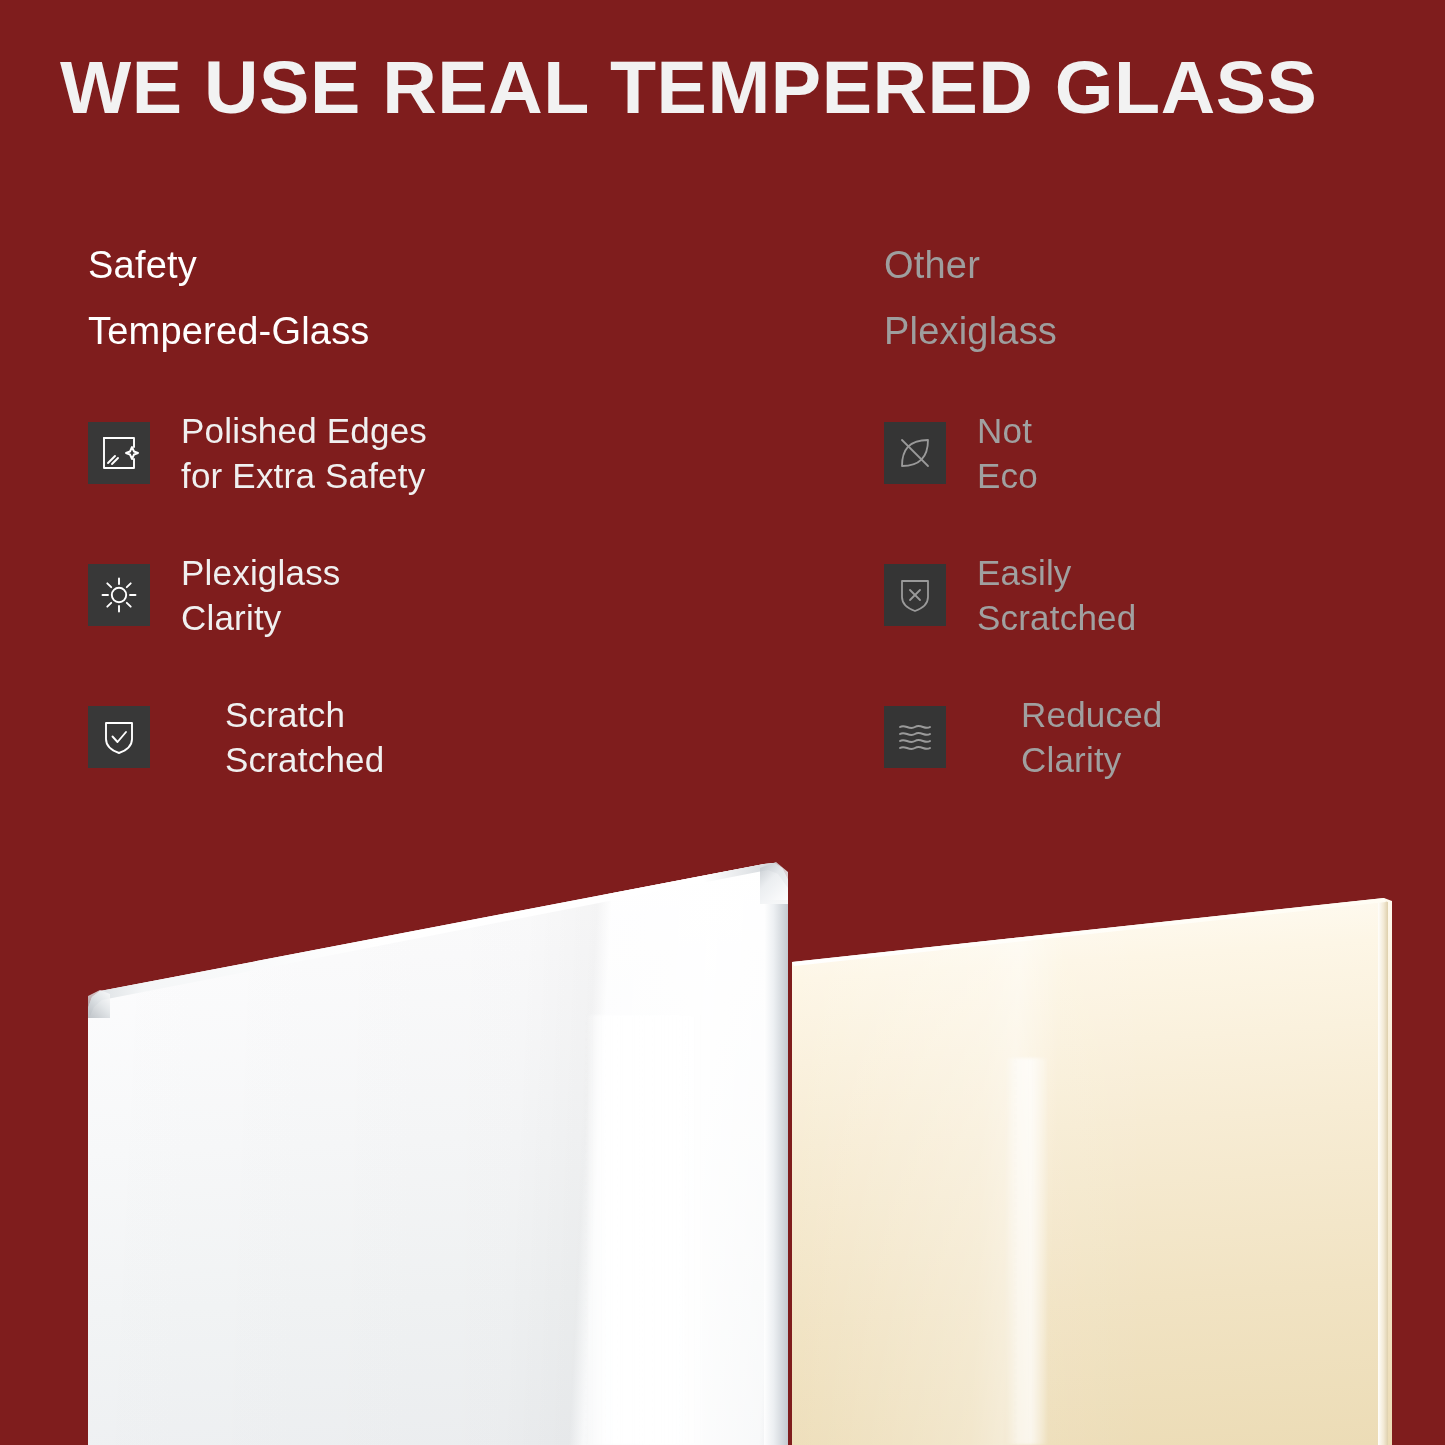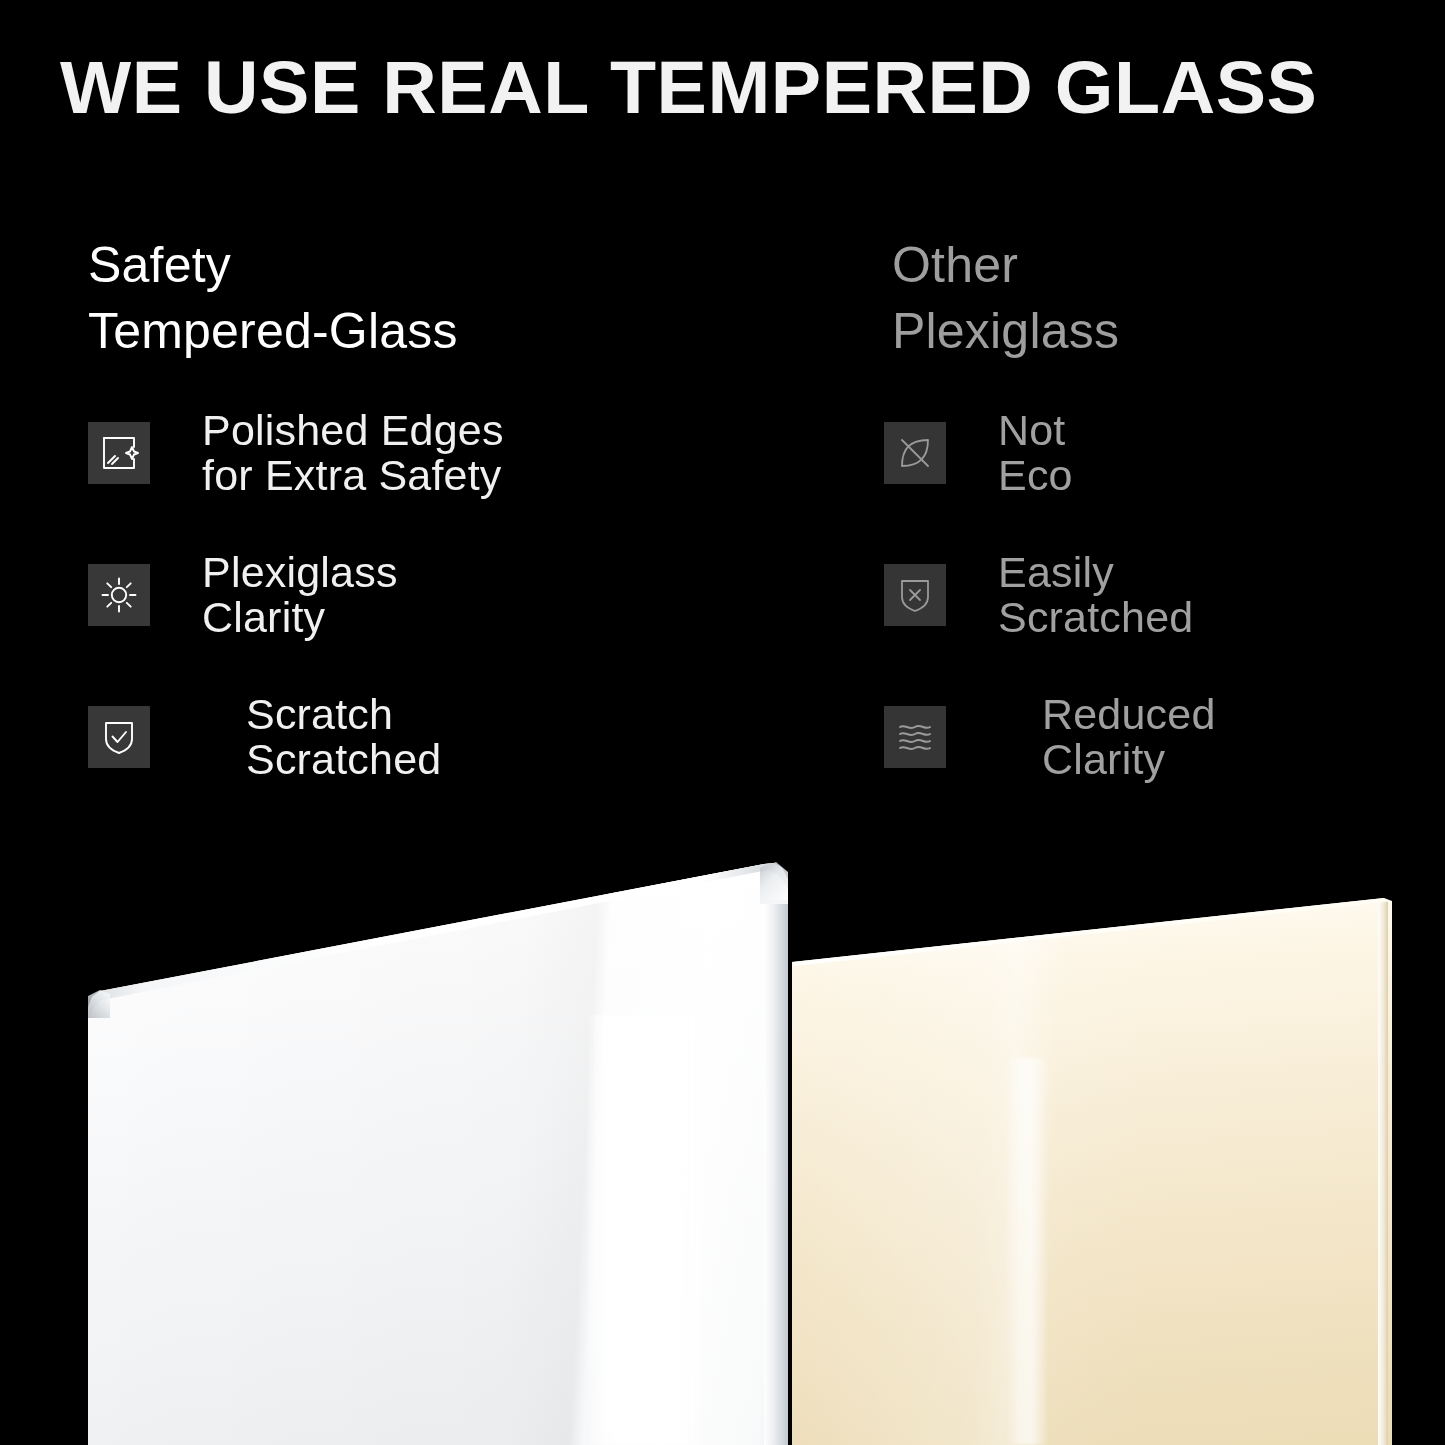--- a/index.html
+++ b/index.html
@@ -3,63 +3,63 @@
 <meta charset="utf-8">
 <title>We Use Real Tempered Glass</title>
 <style>
   * { margin:0; padding:0; box-sizing:border-box; }
   html,body { background:#262626; }
   body {
     width:1445px; height:1445px;
     font-family:"Liberation Sans", sans-serif;
     overflow:hidden; position:relative;
   }
-  .page { position:relative; width:1445px; height:1445px; background:#000000; overflow:hidden; }
+  .page { position:relative; width:1445px; height:1445px; background:#7f1d1d; overflow:hidden; }
 
   
   .title {
     position:absolute; left:60px; top:40px; width:1340px;
     font-size:74px; line-height:96px;
     font-weight:700; letter-spacing:0.5px;
     color:#f2f2f2;
     font-family:"Liberation Sans", sans-serif;
     transform:scaleX(1.02); transform-origin:left center;
     white-space:nowrap;
   }
 
   
   .col { position:absolute; top:232px; }
   .col-left  { left:88px;  width:760px; }
   .col-right { left:884px; width:540px; }
 
   .col-head {
-    font-size:50px; line-height:66px; font-weight:300;
+    font-size:38px; line-height:66px; font-weight:300;
     letter-spacing:0.2px;
   }
   .col-left  .col-head { color:#ffffff; }
-  .col-right .col-head { color:#9e9e9e;margin-left:8px; }
+  .col-right .col-head { color:#9e9e9e; }
   .col-head .l2 { display:block; }
 
   .feature-list { margin-top:58px; }
   .feature {
     display:flex; align-items:center;
     height:62px; margin-bottom:80px;
   }
   .feature:last-child { margin-bottom:0;gap:44px; }
 
   .icon-tile {
     width:62px; height:62px; flex:0 0 62px;
     background:#383838;
     display:flex; align-items:center; justify-content:center;
   }
   .col-right .icon-tile { background:#353535; }
 
   .feature-label {
-    margin-left:52px;
-    font-size:43px; line-height:45px; font-weight:300;
+    margin-left:31px;
+    font-size:35px; line-height:45px; font-weight:300;
     letter-spacing:0.2px;
     white-space:nowrap;
   }
   .col-left  .feature-label { color:#f0f0f0; }
   .col-right .feature-label { color:#a0a0a0; }
   .feature-label .l2 { display:block; }
 
   
   .panels { position:absolute; left:0; top:840px; width:1445px; height:605px; }
 

